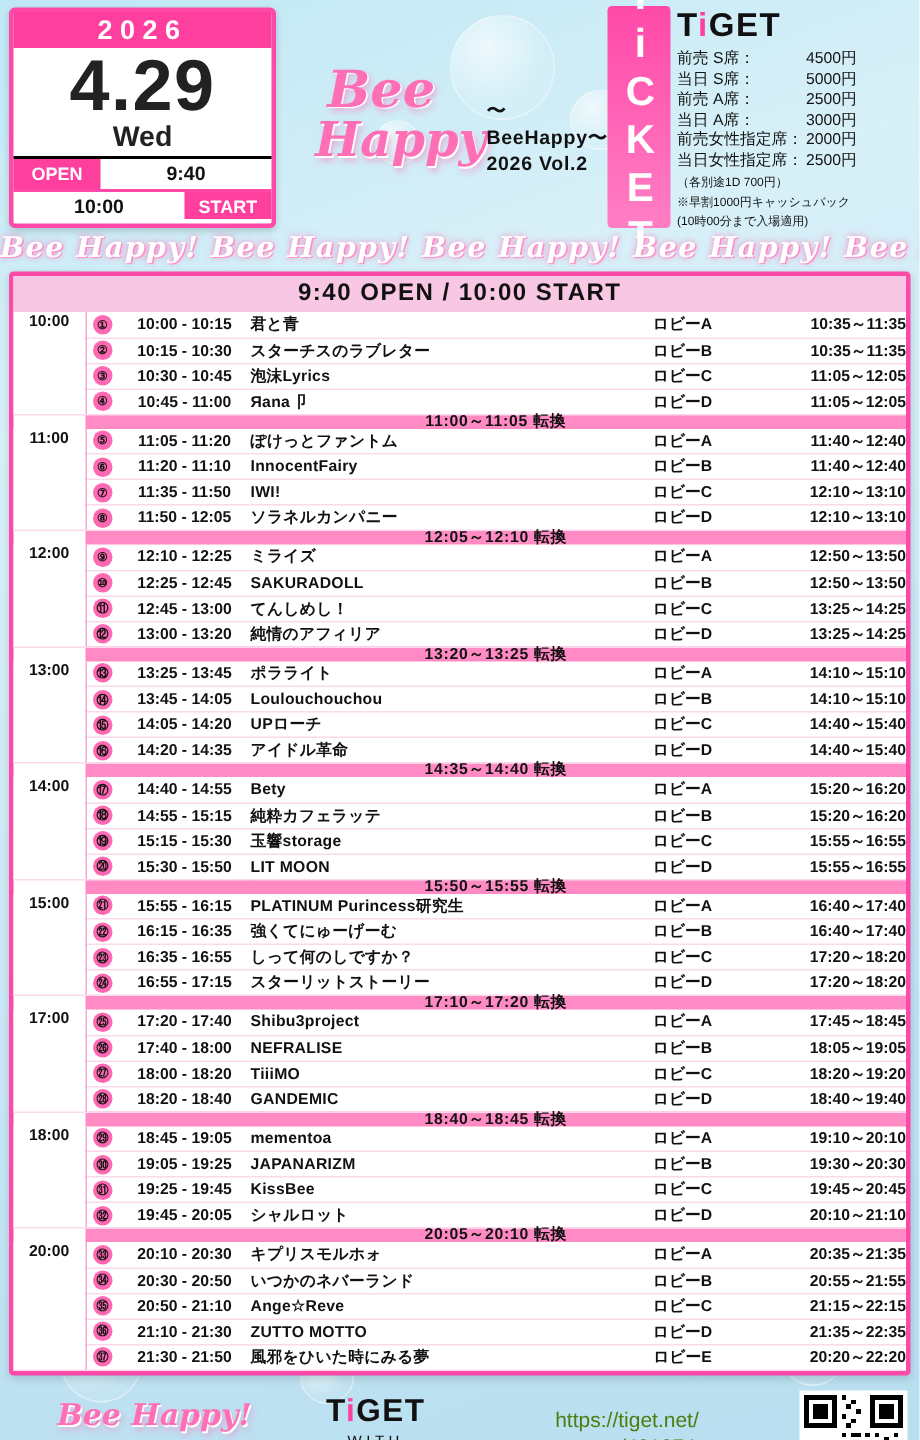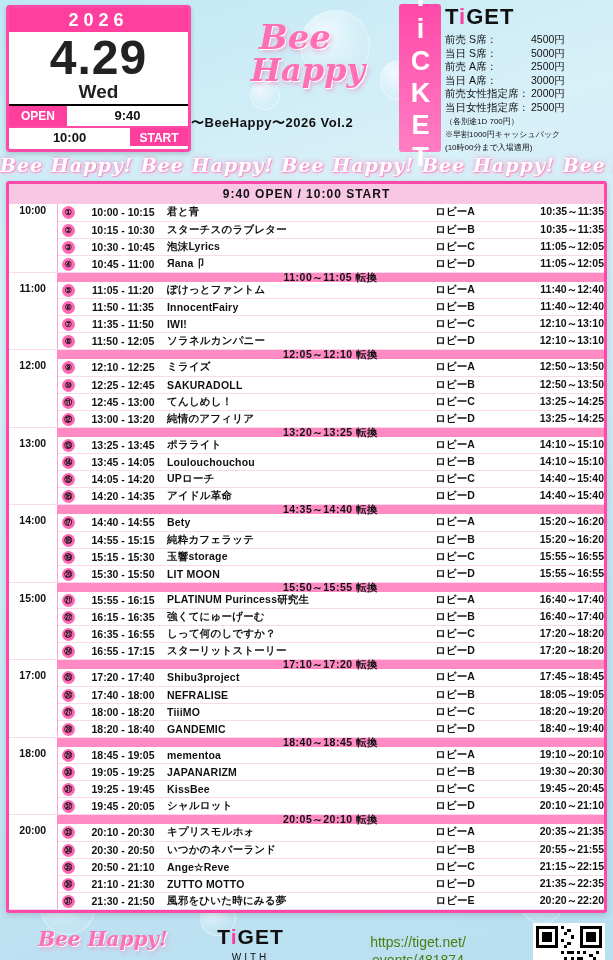--- a/index.html
+++ b/index.html
@@ -29,21 +29,21 @@
   }
   .date-wd { text-align:center; font-size:19px; font-weight:bold; color:#222; line-height:1.05; padding-bottom:2px;}
   .date-times { display:flex; flex-direction:column; border-top:2px solid #000000; }
   .trow { display:flex; height:20px; }
   .trow + .trow { border-top:2px solid #ff49a8; }
   .tlabel { background:#ff3f9e; color:#fff; font-size:12px; font-weight:bold; width:58px; text-align:center; line-height:20px; }
   .tval { flex:1; text-align:center; font-size:13px; font-weight:bold; line-height:20px; color:#111; }
   .trow.rev .tlabel { order:2; }
   .trow.rev .tval { order:1; }
 
-  .title-area { flex:1; position:relative; display:flex; flex-direction:column; justify-content:center; }
+  .title-area { flex:1; position:relative; display:flex; align-items:center; justify-content:center; }
   .bee-happy-logo { text-align:center; line-height:1.0; }
   .bee-happy-logo .l1 {
     font-family:"DejaVu Serif", serif; font-size:34px; font-style:italic; font-weight:bold;
     color:#ff6fb5; text-shadow:1px 1px 0 #fff, 2px 3px 4px rgba(255,105,180,.5);
   }
   .bee-happy-logo .l2 {
     font-family:"DejaVu Serif", serif; font-size:32px; font-style:italic; font-weight:bold;
     color:#ff6fb5; text-shadow:1px 1px 0 #fff, 2px 3px 4px rgba(255,105,180,.5);
     margin-left:26px;
   }
@@ -73,21 +73,21 @@
     font-size:19px; color:#fff; text-shadow:0 0 4px rgba(255,105,180,.8), 1px 1px 0 #ff9ed2;
     letter-spacing:1px;
   }
 
   
   .table-wrap {
     margin:3px 6px 0; background:#fff; border:3px solid #ff49a8; border-radius:3px;
     position:relative; z-index:2; box-shadow:0 2px 6px rgba(0,0,0,.15);
   }
   .tt-head {
-    background:#f7c7e3; text-align:center; font-size:12px; font-weight:bold;
+    background:#f7c7e3; text-align:center; font-size:16px; font-weight:bold;
     color:#111; padding:3px 0; letter-spacing:1px;
   }
   table.tt { width:100%; border-collapse:collapse; table-layout:fixed; }
   table.tt td { font-size:10.5px; color:#111; height:17px; padding:0; }
   .c-hour { width:48px; text-align:center; font-size:15px; font-weight:bold; color:#111; background:#fff; border-right:1px solid #f3a8d2; }
   .c-no { width:22px; text-align:center; font-size:9px; color:#fff; }
   .c-no span {
     display:inline-block; width:13px; height:13px; line-height:13px; border-radius:50%;
     background:#ff69b4; font-size:8px; font-weight:bold;
   }
@@ -235,21 +235,21 @@
         <tr class="bandrow">
           <td class="c-hour hourcell" rowspan="4">11:00</td>
           <td class="c-no"><span>⑤</span></td>
           <td class="c-time">11:05 - 11:20</td>
           <td class="c-name">ぽけっとファントム</td>
           <td class="c-lobby">ロビーA</td>
           <td class="c-tokuten">11:40～12:40</td>
         </tr>
         <tr class="bandrow">
           <td class="c-no"><span>⑥</span></td>
-          <td class="c-time">11:50 - 11:35</td>
+          <td class="c-time">11:20 - 11:10</td>
           <td class="c-name">InnocentFairy</td>
           <td class="c-lobby">ロビーB</td>
           <td class="c-tokuten">11:40～12:40</td>
         </tr>
         <tr class="bandrow">
           <td class="c-no"><span>⑦</span></td>
           <td class="c-time">11:35 - 11:50</td>
           <td class="c-name">IWI!</td>
           <td class="c-lobby">ロビーC</td>
           <td class="c-tokuten">12:10～13:10</td>

